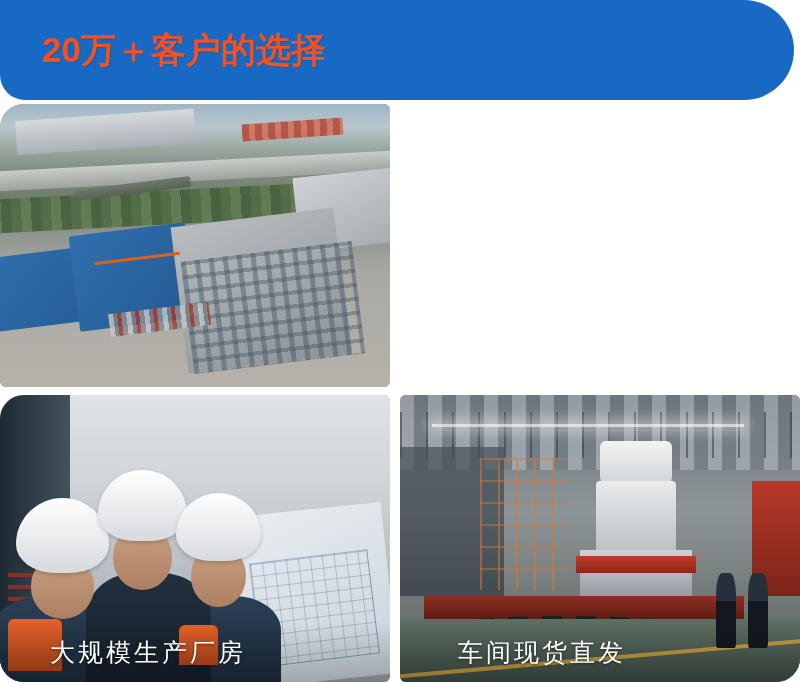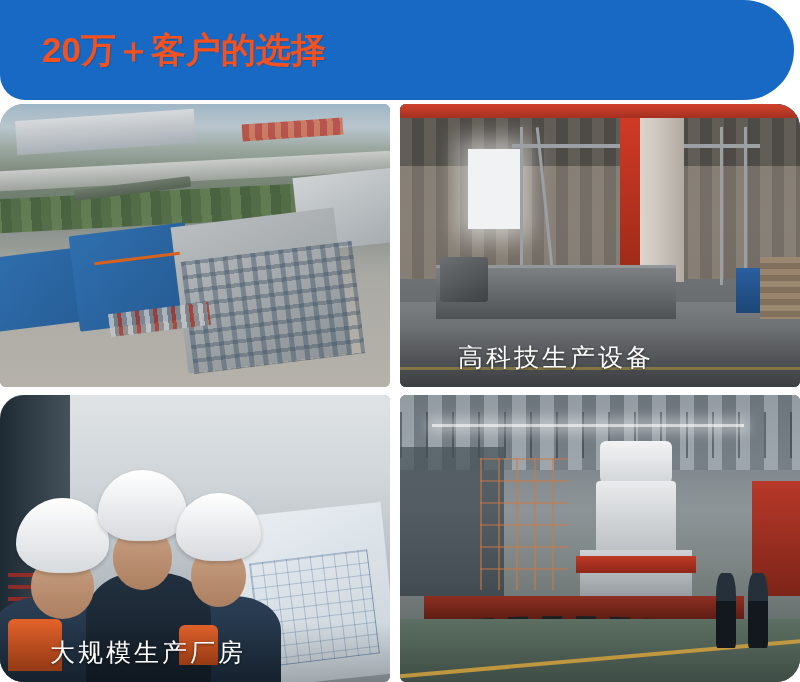--- a/index.html
+++ b/index.html
@@ -219,43 +219,20 @@
       <div class="greyroof g2"></div>
       <div class="bluroof b1"></div>
       <div class="bluroof b2"></div>
       <div class="greyroof g1"></div>
       <div class="windows"></div>
       <div class="crane1"></div>
       <div class="yardcars"></div>
     </div>
   </div>
 
-  <div class="cell cell-r0c1">
-    <div class="photo">
-      <div class="shopbg"></div>
-      <div class="wallpanel"></div>
-      <div class="wallpanel dark"></div>
-      <div class="redtrim"></div>
-      <div class="windowwhite"></div>
-      <div class="gantry"></div>
-      <div class="gantry g2"></div>
-      <div class="gantry g3"></div>
-      <div class="gantry g4"></div>
-      <div class="beam"></div>
-      <div class="machcol"></div>
-      <div class="machcol-red"></div>
-      <div class="floorpad"></div>
-      <div class="bedmachine"></div>
-      <div class="motorblk"></div>
-      <div class="bluebox"></div>
-      <div class="woodstack"></div>
-      <div class="floorline"></div>
-    </div>
-    <div class="caption">高科技生产设备</div>
-  </div>
 
   <div class="cell cell-r1c0">
     <div class="photo">
       <div class="eng-bg"></div>
       <div class="eng-left-dark"></div>
       <div class="eng-redtext"></div>
       <div class="eng-right-sheet"></div>
       <div class="blueprint"></div>
       <div class="body-navy bd1"></div>
       <div class="body-navy bd3"></div>
@@ -285,15 +262,16 @@
       <div class="crusher-body"></div>
       <div class="crusher-base"></div>
       <div class="crusher-red"></div>
       <div class="trailer"></div>
       <div class="wheels"></div>
       <div class="floor-green"></div>
       <div class="floor-stripe"></div>
       <div class="person p1"></div>
       <div class="person p2"></div>
     </div>
+    <div class="caption">车间现货直发</div>
   </div>
 
 </div>
 
 </body></html>

